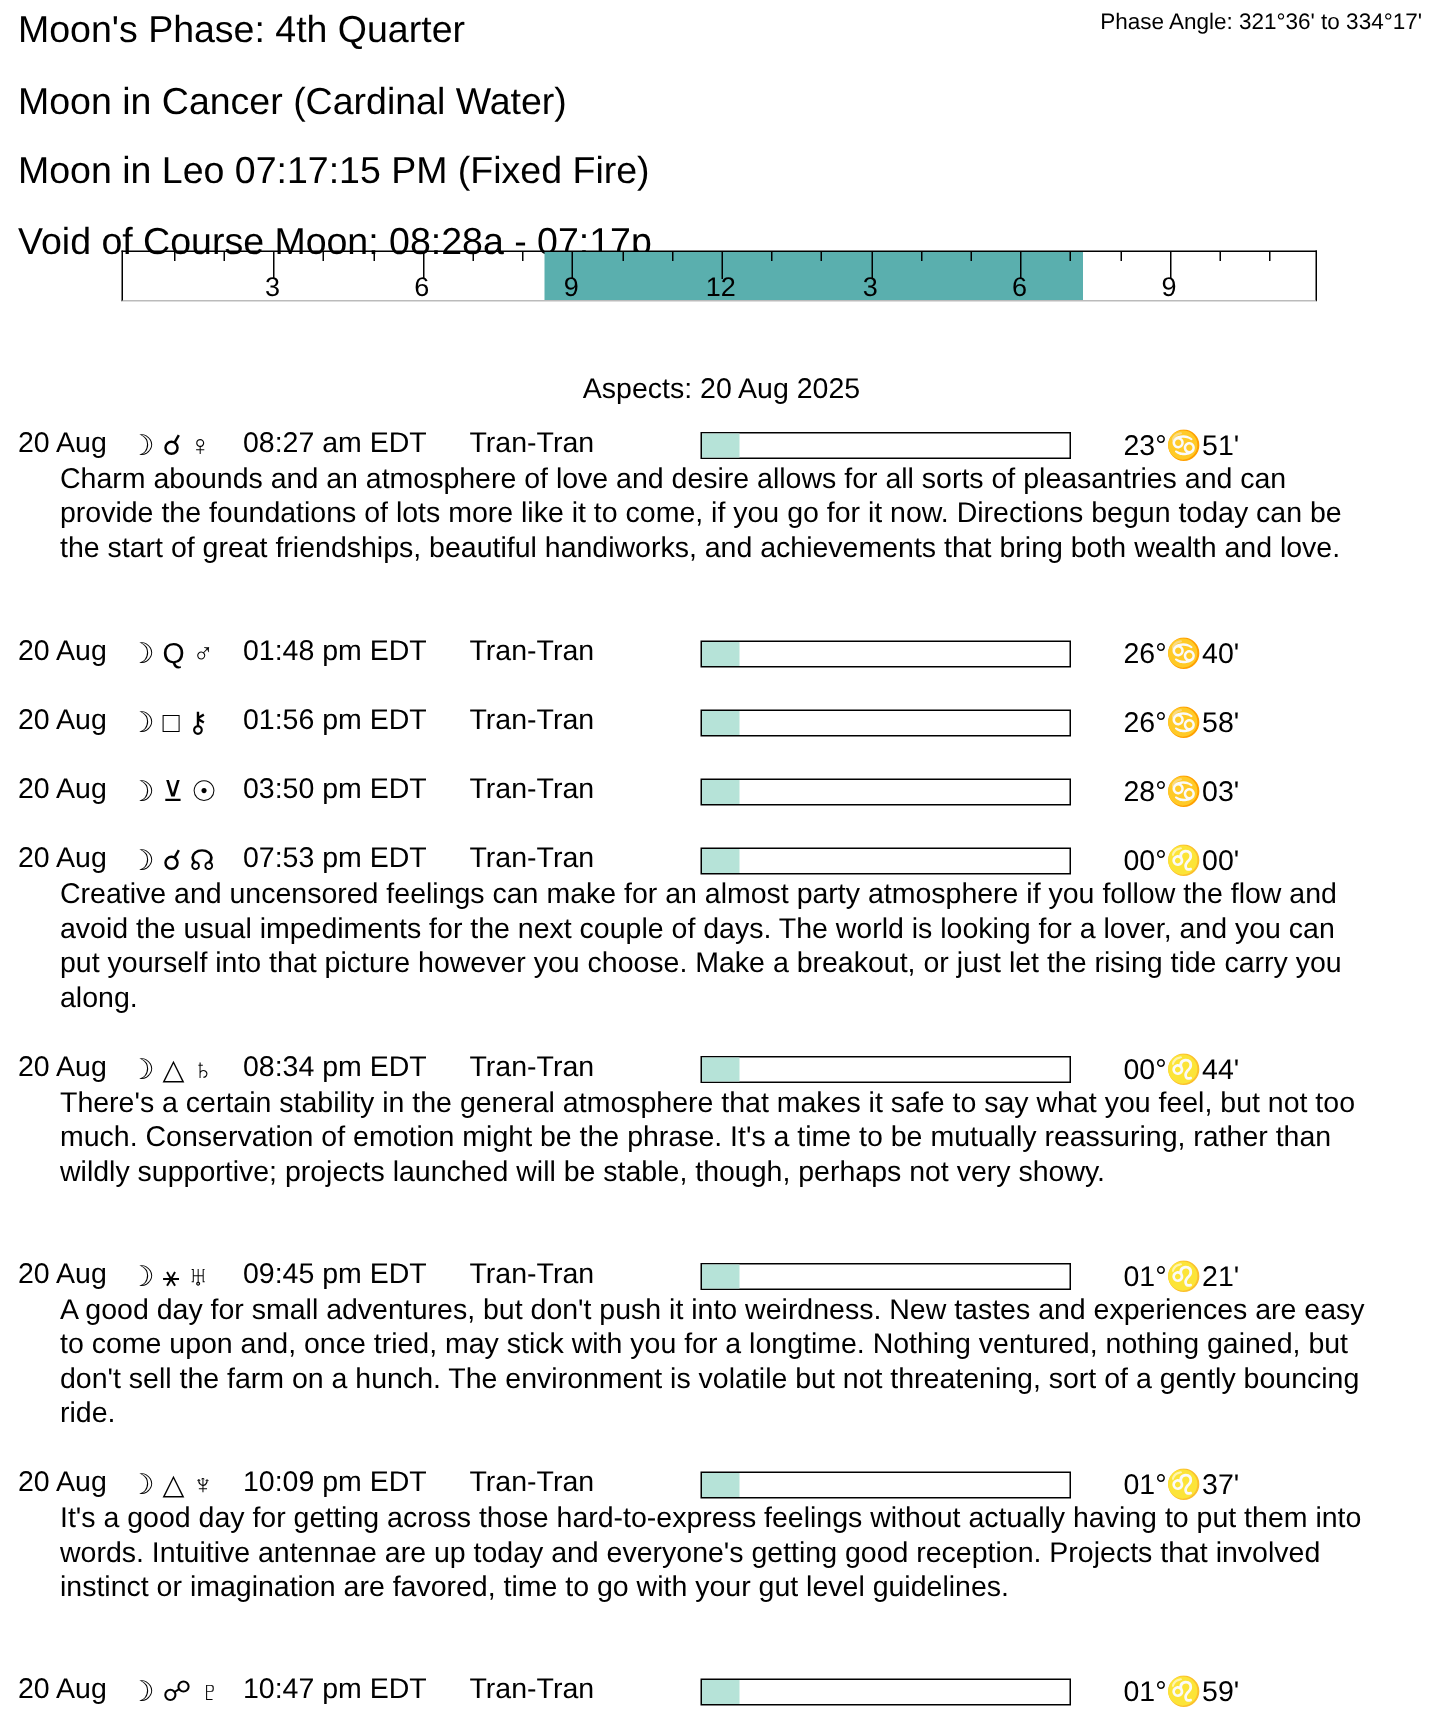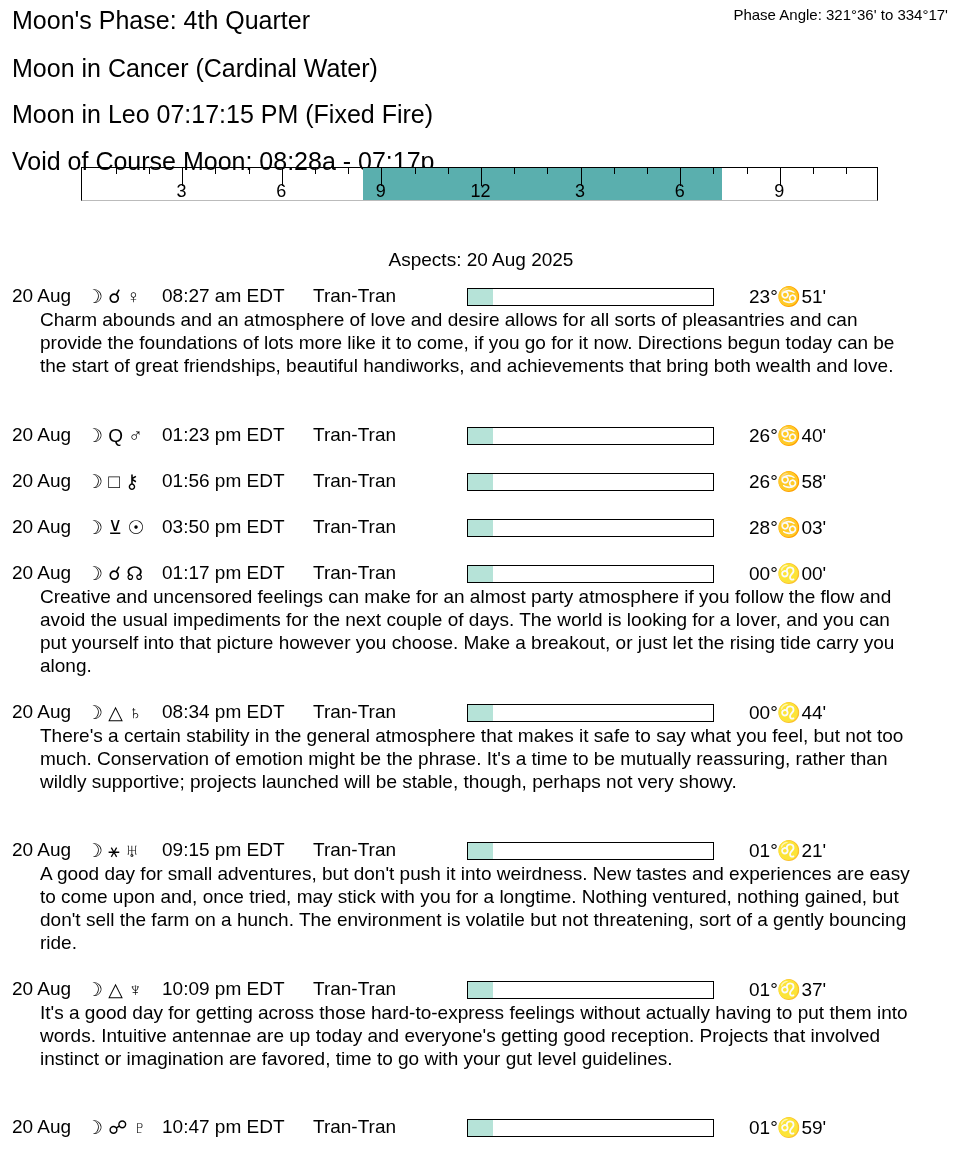--- a/index.html
+++ b/index.html
@@ -94,21 +94,21 @@
           <div class="fill" style="width:10%;background:#b6e3d8"></div>
         </div>
         <span class="r-pos">23°♋51'</span>
       </div>
       <div class="desc">Charm abounds and an atmosphere of love and desire allows for all sorts of pleasantries and can provide the foundations of lots more like it to come, if you go for it now. Directions begun today can be the start of great friendships, beautiful handiworks, and achievements that bring both wealth and love.</div>
     </div>
     <div class="aspect" style="top: 424px;">
       <div class="row">
         <span class="r-date">20 Aug</span>
         <span class="r-glyph">☽ Q ♂</span>
-        <span class="r-time">01:23 pm EDT</span>
+        <span class="r-time">01:48 pm EDT</span>
         <span class="r-type">Tran-Tran</span>
         <div class="r-bar">
           <div class="fill" style="width:10%;background:#b6e3d8"></div>
         </div>
         <span class="r-pos">26°♋40'</span>
       </div>
     </div>
     <div class="aspect" style="top: 470px;">
       <div class="row">
         <span class="r-date">20 Aug</span>
@@ -130,21 +130,21 @@
         <div class="r-bar">
           <div class="fill" style="width:10%;background:#b6e3d8"></div>
         </div>
         <span class="r-pos">28°♋03'</span>
       </div>
     </div>
     <div class="aspect" style="top: 562px;">
       <div class="row">
         <span class="r-date">20 Aug</span>
         <span class="r-glyph">☽ ☌ ☊</span>
-        <span class="r-time">01:17 pm EDT</span>
+        <span class="r-time">07:53 pm EDT</span>
         <span class="r-type">Tran-Tran</span>
         <div class="r-bar">
           <div class="fill" style="width:10%;background:#b6e3d8"></div>
         </div>
         <span class="r-pos">00°♌00'</span>
       </div>
       <div class="desc">Creative and uncensored feelings can make for an almost party atmosphere if you follow the flow and avoid the usual impediments for the next couple of days. The world is looking for a lover, and you can put yourself into that picture however you choose. Make a breakout, or just let the rising tide carry you along.</div>
     </div>
     <div class="aspect" style="top: 701px;">
       <div class="row">
@@ -156,21 +156,21 @@
           <div class="fill" style="width:10%;background:#b6e3d8"></div>
         </div>
         <span class="r-pos">00°♌44'</span>
       </div>
       <div class="desc">There's a certain stability in the general atmosphere that makes it safe to say what you feel, but not too much. Conservation of emotion might be the phrase. It's a time to be mutually reassuring, rather than wildly supportive; projects launched will be stable, though, perhaps not very showy.</div>
     </div>
     <div class="aspect" style="top: 839px;">
       <div class="row">
         <span class="r-date">20 Aug</span>
         <span class="r-glyph">☽ ⚹ ♅</span>
-        <span class="r-time">09:15 pm EDT</span>
+        <span class="r-time">09:45 pm EDT</span>
         <span class="r-type">Tran-Tran</span>
         <div class="r-bar">
           <div class="fill" style="width:10%;background:#b6e3d8"></div>
         </div>
         <span class="r-pos">01°♌21'</span>
       </div>
       <div class="desc">A good day for small adventures, but don't push it into weirdness. New tastes and experiences are easy to come upon and, once tried, may stick with you for a longtime. Nothing ventured, nothing gained, but don't sell the farm on a hunch. The environment is volatile but not threatening, sort of a gently bouncing ride.</div>
     </div>
     <div class="aspect" style="top: 978px;">
       <div class="row">

